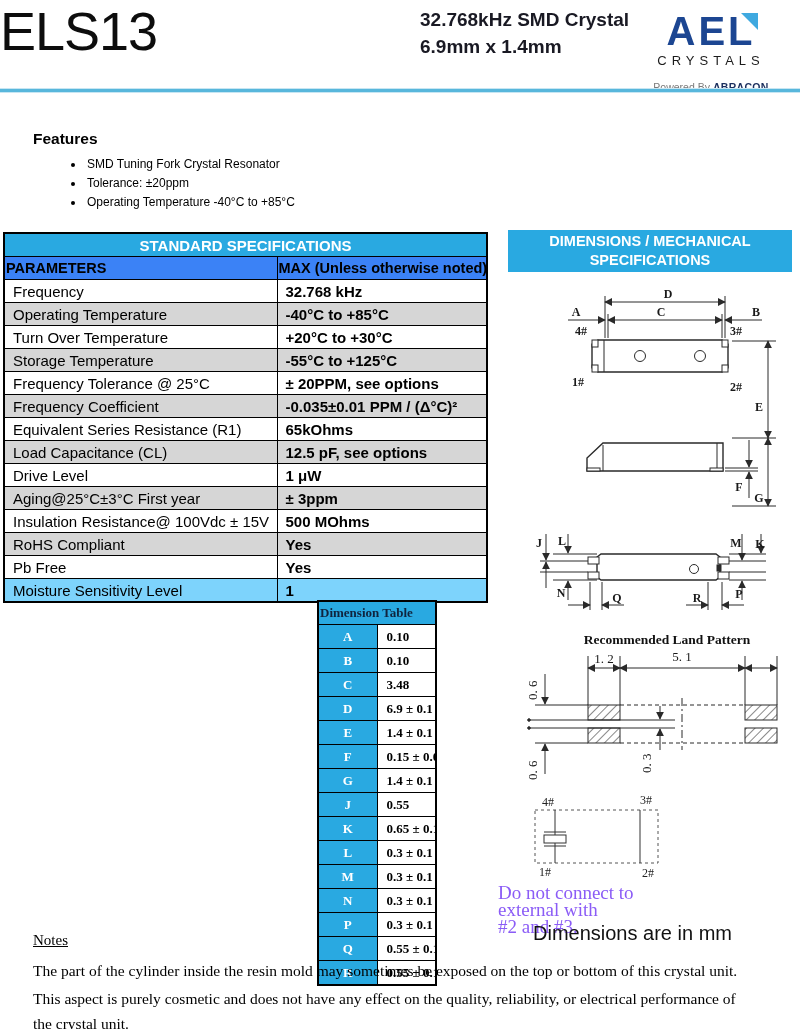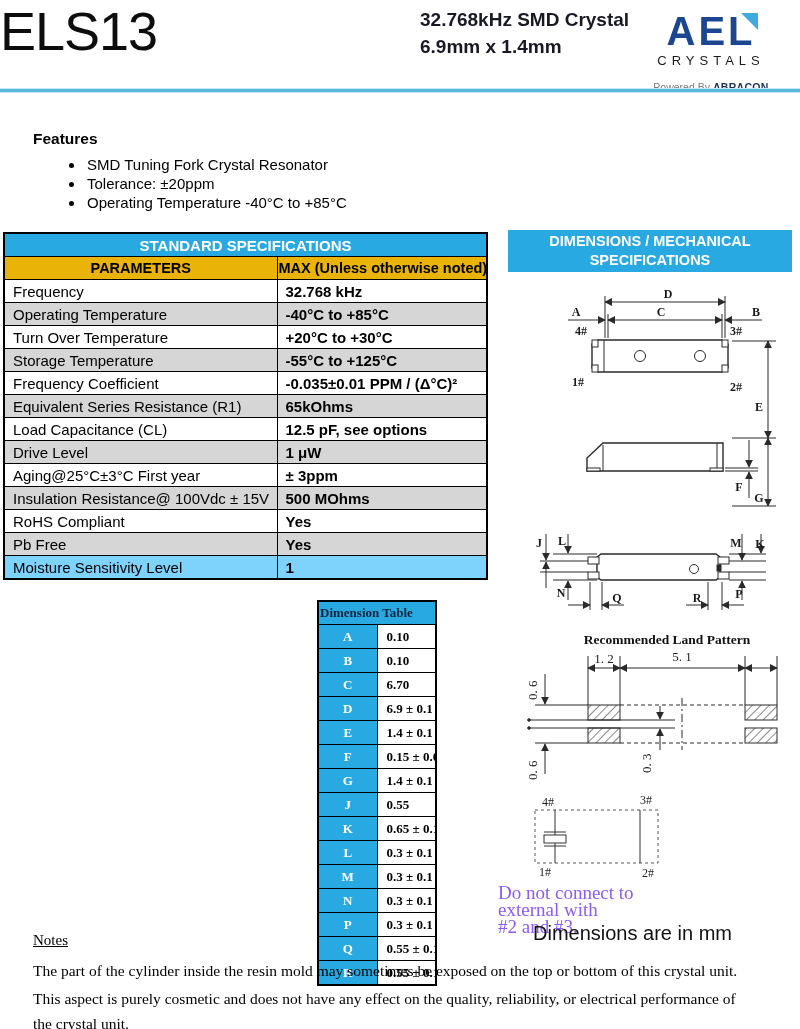--- a/index.html
+++ b/index.html
@@ -17,28 +17,28 @@
             border-left:17px solid transparent;border-top:17px solid #3FA9E0}
   .logo-sub{font-size:13px;letter-spacing:5px;color:#1c1c1c;font-weight:500;margin-top:1px}
   .powered{font-size:10.5px;margin-top:13px;color:#7a7a7a}
   .powered b{color:#1B2F5E;font-weight:700;letter-spacing:.3px}
   .rule{left:0;top:88px;width:800px;height:3px;background:#58B7DC;border-top:1px solid #c7e6f3;border-bottom:1px solid #c7e6f3}
 
   
   .features{left:33px;top:130px}
   .features h3{margin:0;font-size:15.5px;font-weight:700}
   .features ul{list-style:disc;margin:7px 0 0;padding-left:52px}
-  .features li{font-size:15px;line-height:19px;padding-left:2px}
+  .features li{font-size:12px;line-height:19px;padding-left:2px}
 
   
   .spec{left:3px;top:232px}
   table.spec-t{border-collapse:collapse;table-layout:fixed;width:485px;border:2px solid #000}
   table.spec-t th,table.spec-t td{border:1.5px solid #000;overflow:hidden;white-space:nowrap}
   .spec-title{background:#29A9E1;color:#fff;font-size:15px;font-weight:700;height:20px;text-align:center}
-  .spec-head{font-size:14.5px;font-weight:700;height:20px;text-align:center;background:#eab308}
+  .spec-head{font-size:14.5px;font-weight:700;height:20px;text-align:left;background:#3b82f6}
   table.spec-t td{height:22px;font-size:15px;padding:0 0 0 8px;background:#fff}
   table.spec-t td.val{font-weight:700}
   table.spec-t tbody tr:nth-child(even) td{background:#D6D6D6}
   table.spec-t tbody tr:last-child td{background:#7dd3fc}
 
   
   .dims-head{left:508px;top:230px;width:284px;background:#29A9E1;color:#fff;
              text-align:center;font-size:14.5px;font-weight:700;line-height:19px;padding:2px 0}
 
   
@@ -123,20 +123,24 @@
             <td>Operating Temperature</td>
             <td class="val">-40°C to +85°C</td>
           </tr>
         <tr>
             <td>Turn Over Temperature</td>
             <td class="val">+20°C to +30°C</td>
           </tr>
         <tr>
             <td>Storage Temperature</td>
             <td class="val">-55°C to +125°C</td>
+          </tr>
+        <tr>
+            <td>Frequency Tolerance @ 25°C</td>
+            <td class="val">± 20PPM, see options</td>
           </tr>
         <tr>
             <td>Frequency Coefficient</td>
             <td class="val">-0.035±0.01 PPM / (Δ°C)²</td>
           </tr>
         <tr>
             <td>Equivalent Series Resistance (R1)</td>
             <td class="val">65kOhms</td>
           </tr>
         <tr>
@@ -289,21 +293,21 @@
         <tr>
             <th class="letter">A</th>
             <td class="dval">0.10</td>
           </tr>
         <tr>
             <th class="letter">B</th>
             <td class="dval">0.10</td>
           </tr>
         <tr>
             <th class="letter">C</th>
-            <td class="dval">6.70</td>
+            <td class="dval">3.48</td>
           </tr>
         <tr>
             <th class="letter">D</th>
             <td class="dval">6.9 ± 0.1</td>
           </tr>
         <tr>
             <th class="letter">E</th>
             <td class="dval">1.4 ± 0.1</td>
           </tr>
         <tr>

